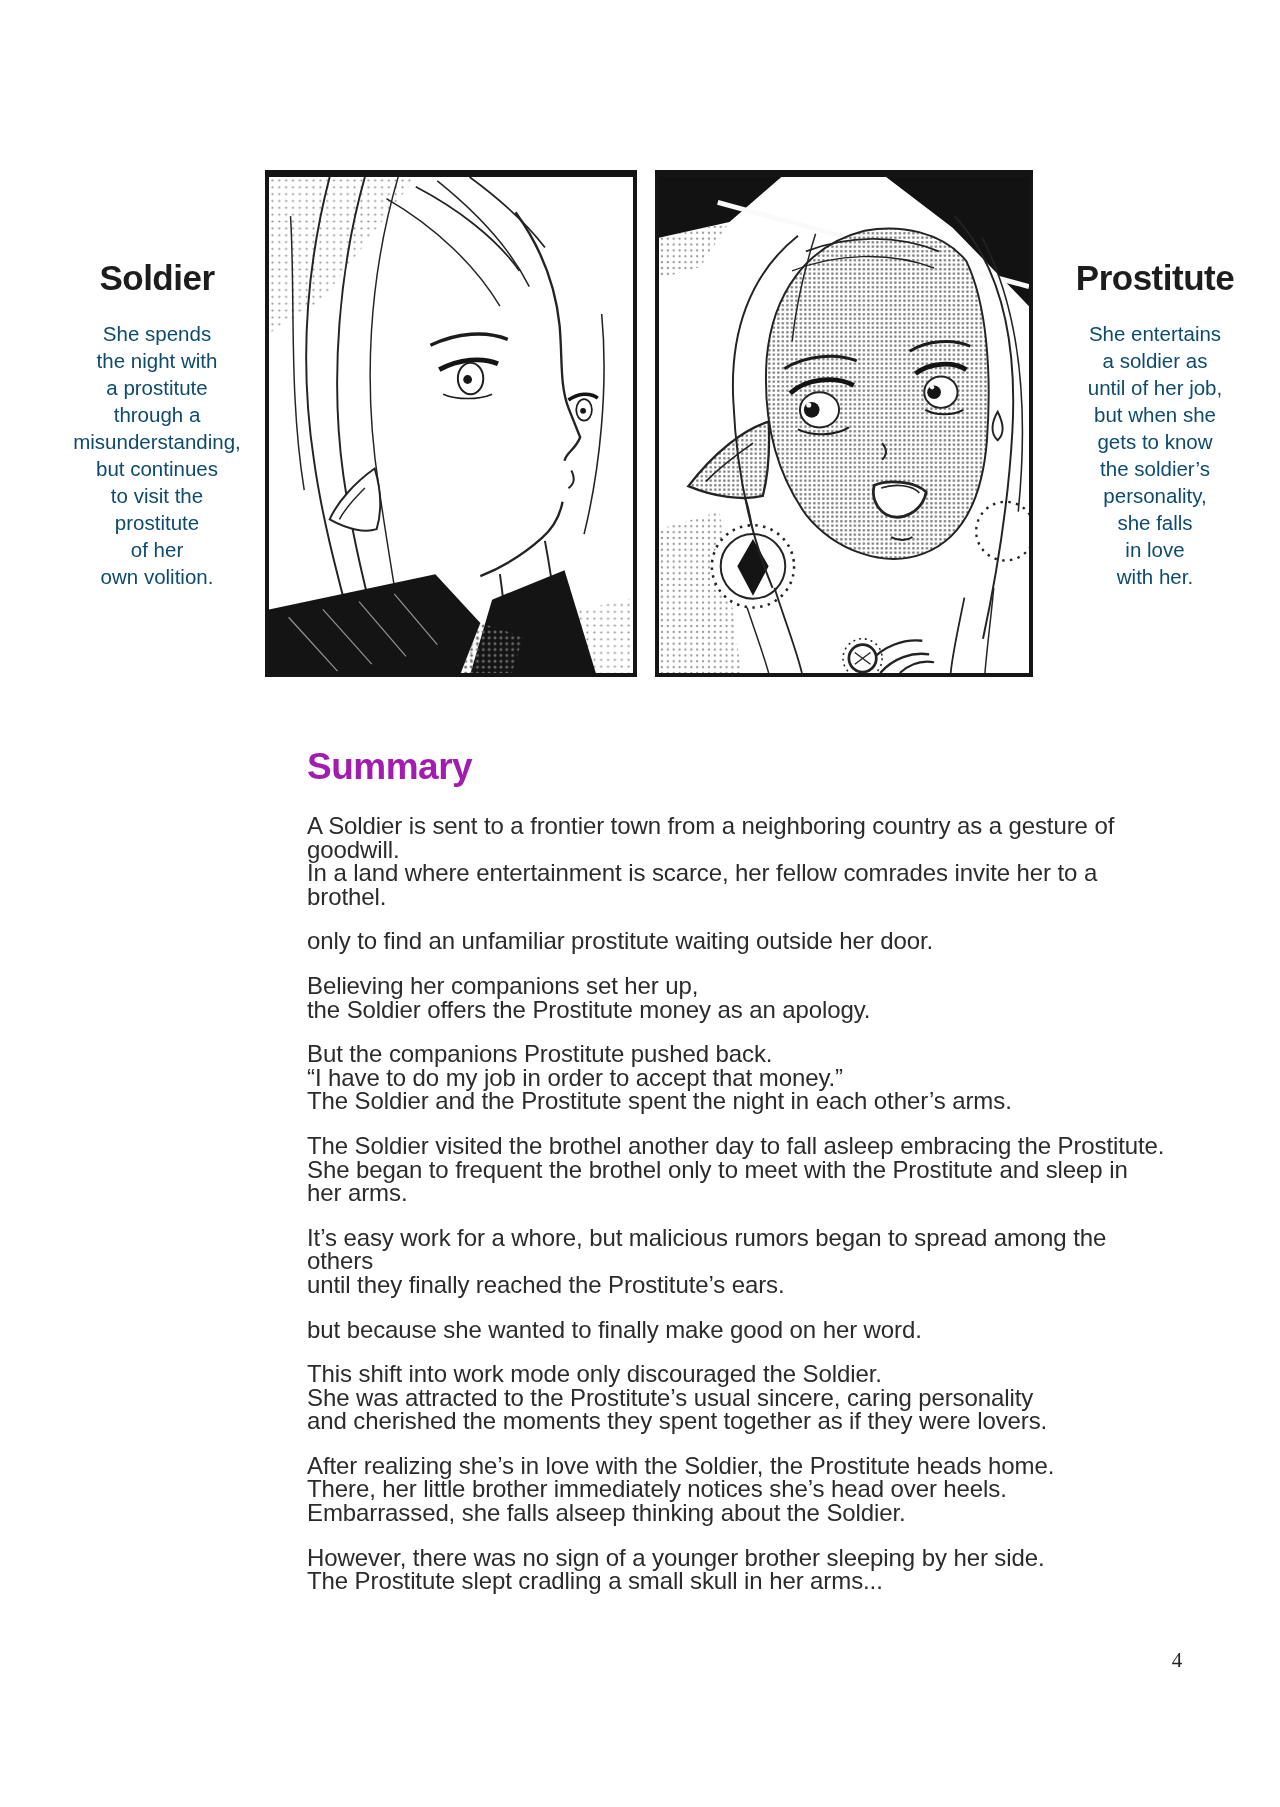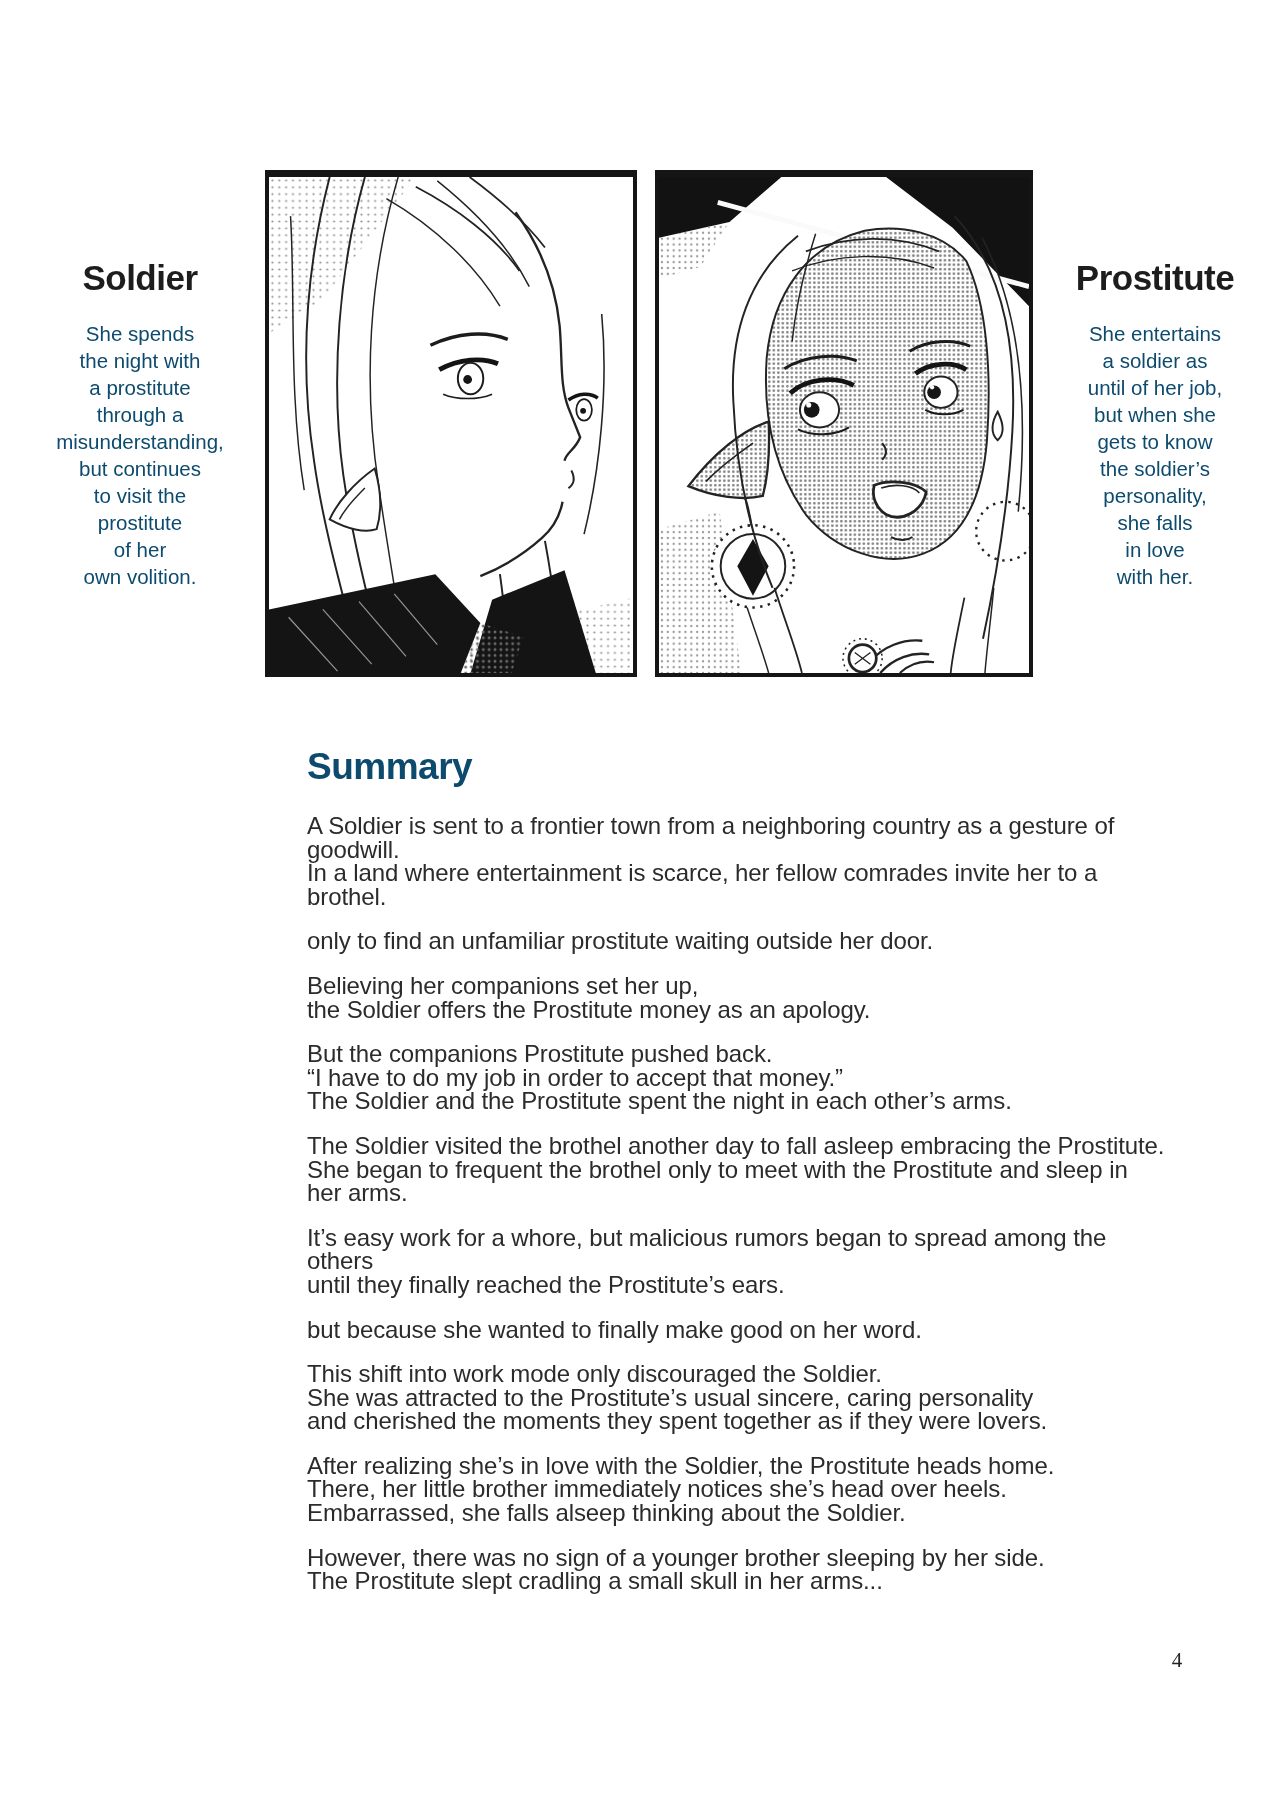--- a/index.html
+++ b/index.html
@@ -4,34 +4,34 @@
 <style>
   html,body{margin:0;padding:0;}
   body{
     width:1280px;height:1807px;position:relative;background:#ffffff;
     font-family:"Liberation Sans","DejaVu Sans",sans-serif;color:#262626;
     overflow:hidden;
   }
   .page{position:absolute;inset:0;}
   
   .side-col{position:absolute;text-align:center;}
-  .side-col-left{left:25px;top:258px;width:230px;}
+  .side-col-left{left:42px;top:258px;width:230px;}
   .side-col-right{left:1040px;top:258px;width:230px;}
   .char-title{font-size:35px;font-weight:700;letter-spacing:-.5px;margin:0;color:#1d1d1d;}
   .char-desc{margin-top:22px;font-size:20.5px;line-height:27px;color:#0c4a6e;}
   .line{display:block;}
   
   .panel{position:absolute;top:170px;height:507px;background:#fff;
     border:4px solid #151515;border-top-width:7px;box-sizing:border-box;}
   .panel-left{left:265px;width:372px;}
   .panel-right{left:655px;width:378px;}
   .panel svg{display:block;width:100%;height:100%;}
   
   .summary{position:absolute;left:307px;top:746px;width:860px;}
-  .summary-title{font-size:37px;font-weight:700;letter-spacing:-.5px;margin:0 0 26px 0;color:#0c4a6e;}
+  .summary-title{font-size:37px;font-weight:700;letter-spacing:-.5px;margin:0 0 26px 0;color:#a21caf;}
   .summary-paragraphs p{margin:0 0 21px 0;font-size:24px;line-height:23.6px;color:#2b2b2b;letter-spacing:-.1px;}
   
   .page-number{position:absolute;left:1162px;top:1648px;width:30px;text-align:center;
     font-family:"Liberation Serif","DejaVu Serif",serif;font-size:21px;color:#222;}
 </style>
 </head>
 <body>
 
 <div class="page">
 

